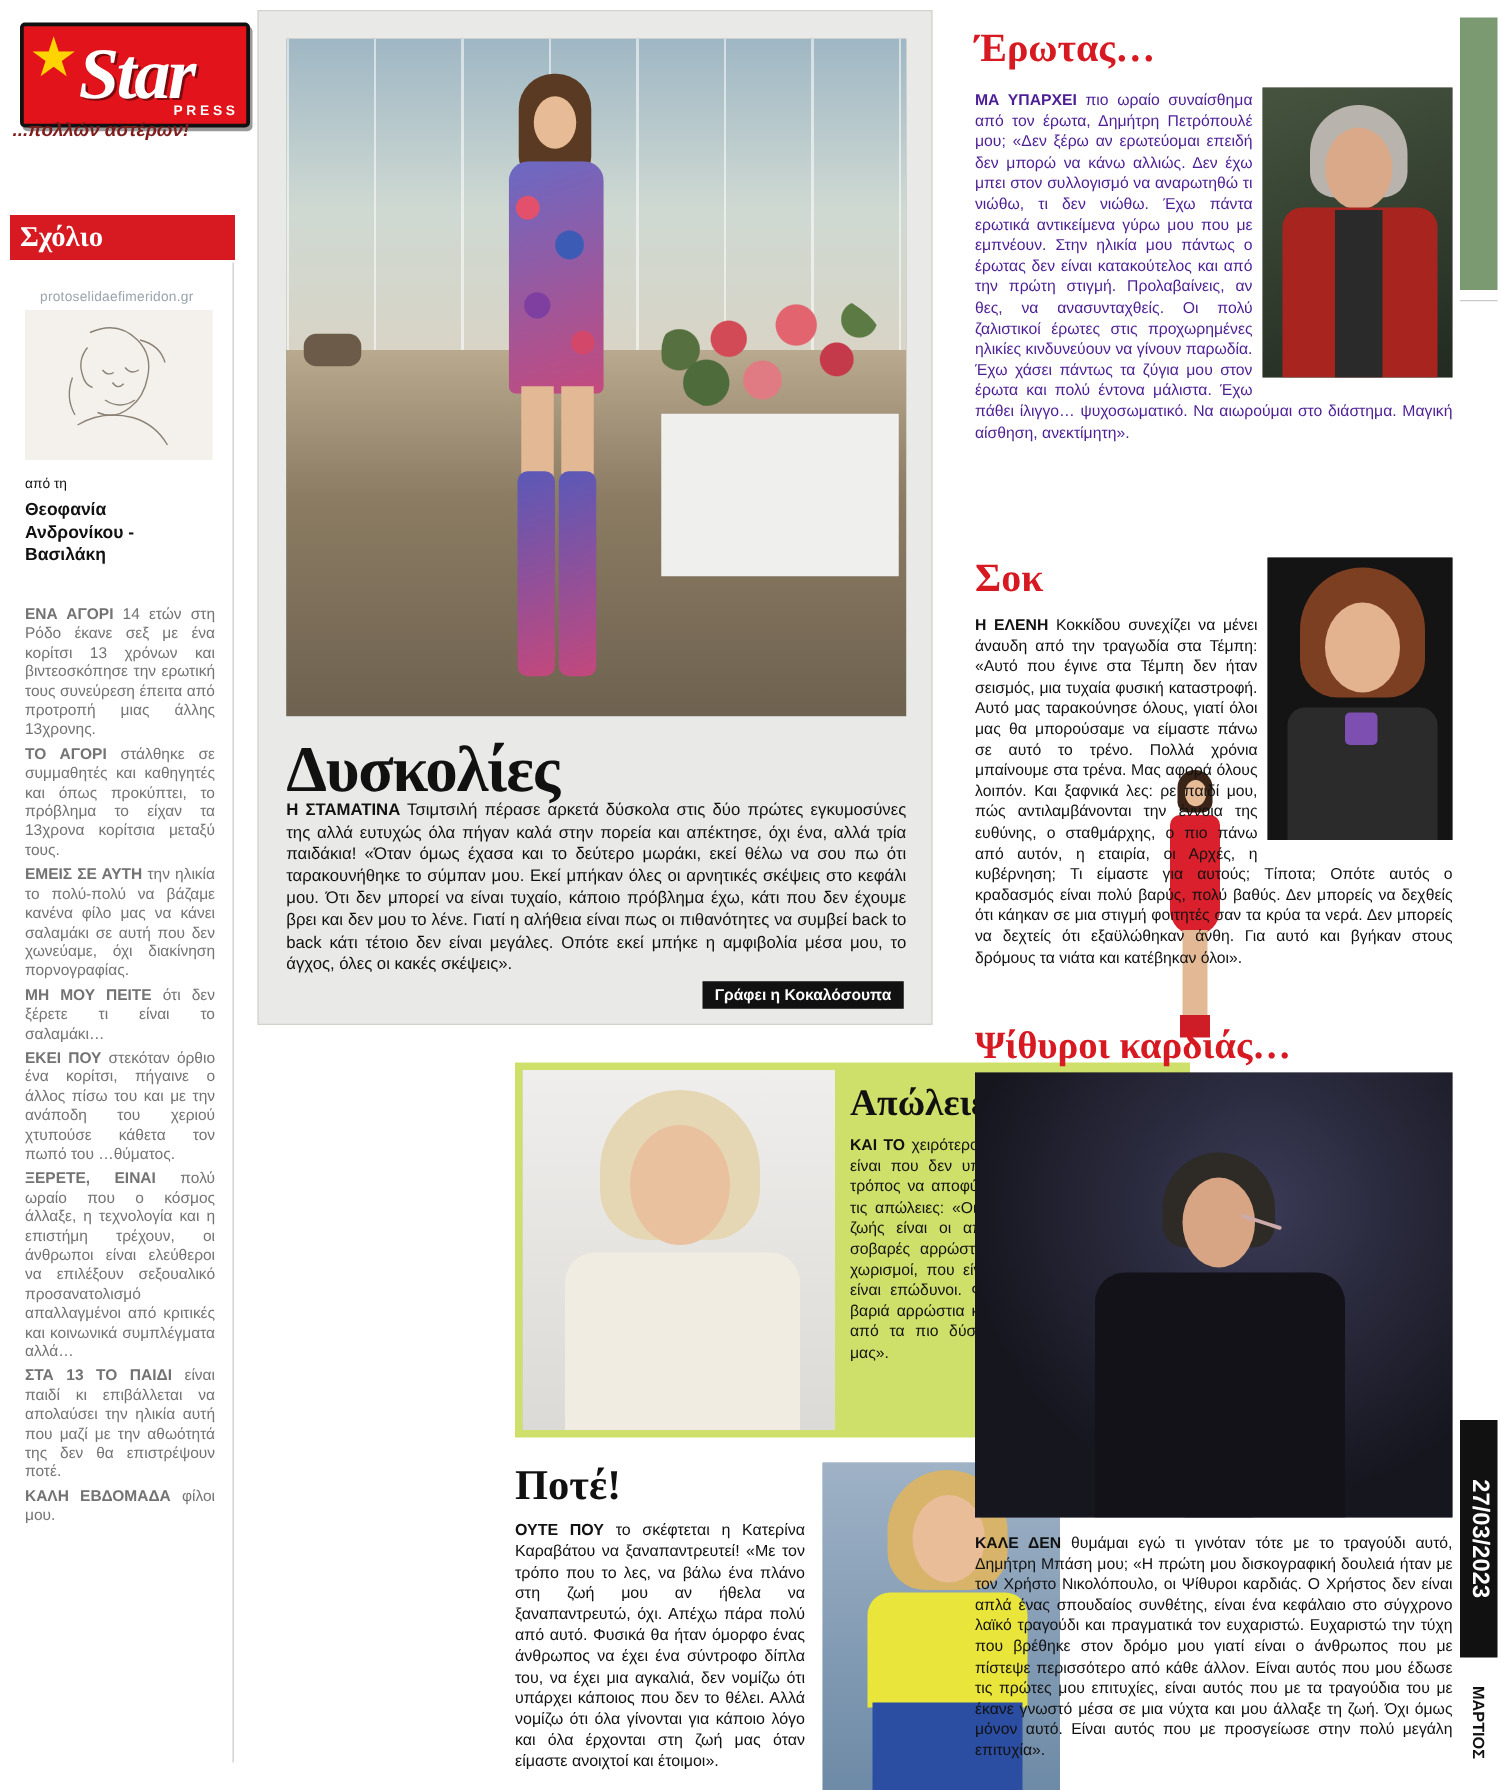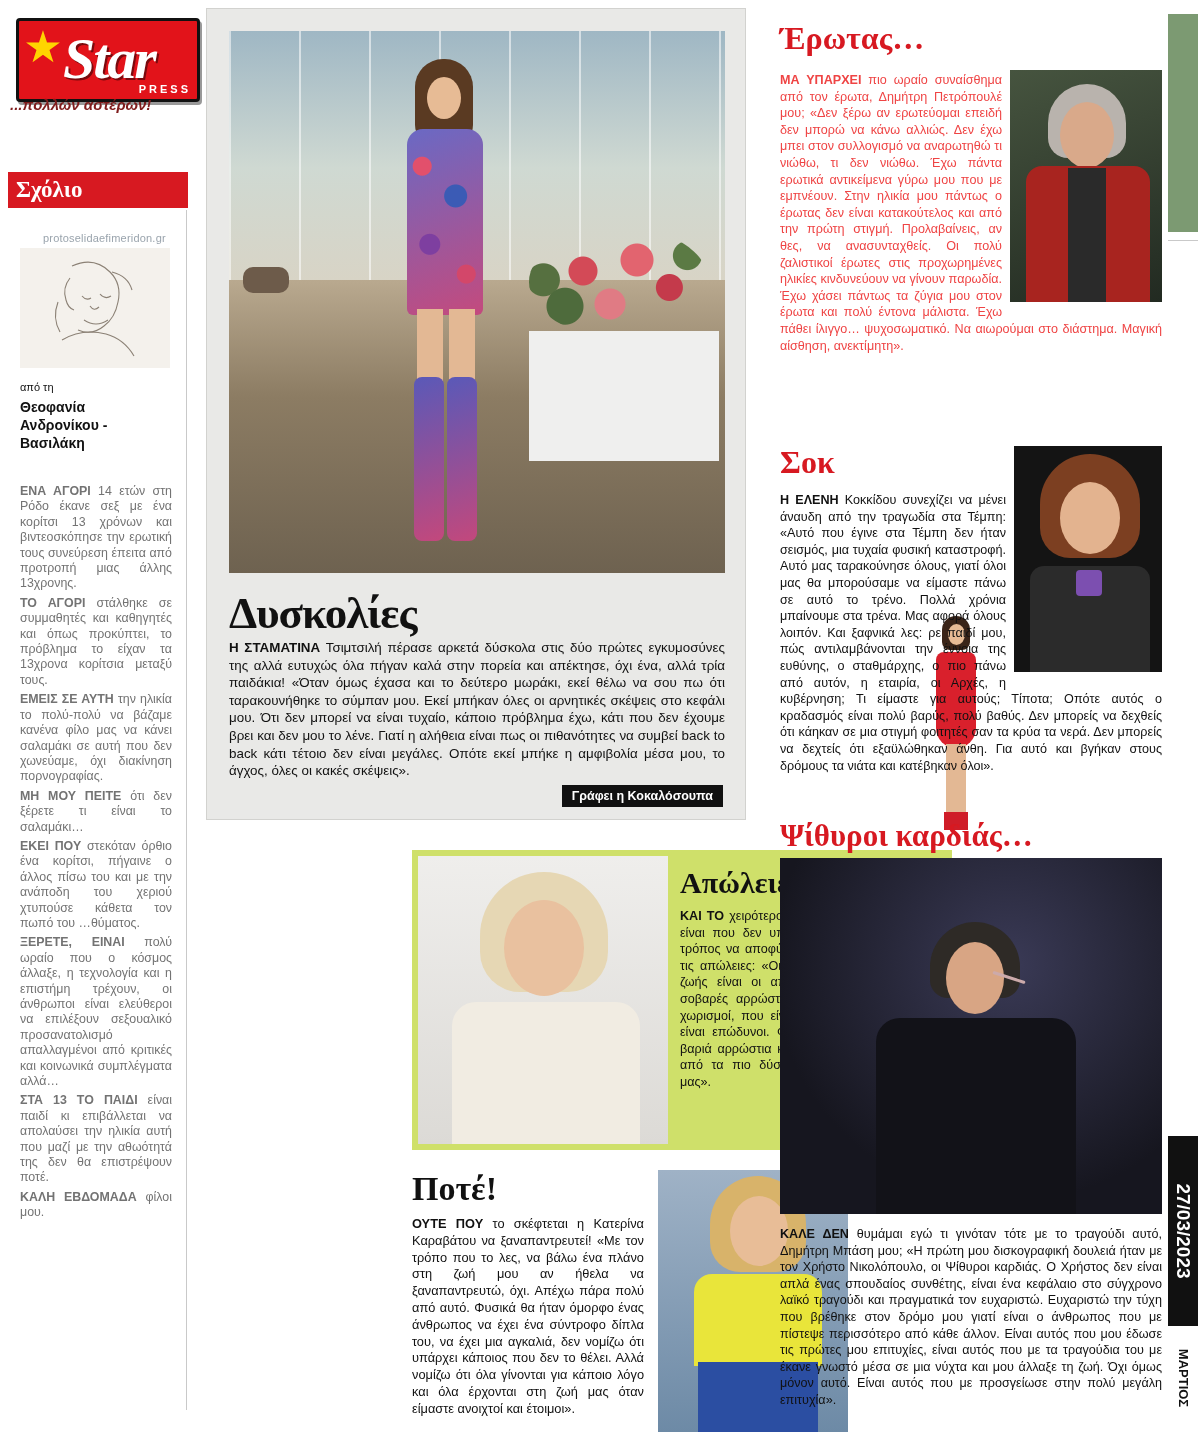--- a/index.html
+++ b/index.html
@@ -40,21 +40,21 @@
     padding:4px 6px;box-sizing:border-box;font-size:10.5px;line-height:13px;font-weight:bold;
   }
   .scholio{
     position:absolute;left:8px;top:172px;width:180px;height:36px;background:#d71921;
   }
   .scholio span{
     position:absolute;left:8px;top:5px;color:#fff;font-size:23px;font-weight:bold;
     font-family:"Liberation Serif",serif;
   }
   .watermark{
-    position:absolute;left:15px;top:232px;font-size:11px;color:#9aa4ad;letter-spacing:.2px;padding-left:28px;
+    position:absolute;left:4px;top:232px;font-size:11px;color:#9aa4ad;letter-spacing:.2px;padding-left:28px;
   }
   .sketch{
     position:absolute;left:20px;top:248px;width:150px;height:120px;
     background:#f4f1ec;
   }
   .sketch svg{display:block;}
   .byline{
     position:absolute;left:20px;top:378px;width:156px;font-size:14px;line-height:18px;
     font-weight:bold;color:#111;
   }
@@ -103,21 +103,21 @@
        radial-gradient(circle at 78% 78%,#d3476a 0 9px,transparent 10px),
        linear-gradient(160deg,#6a69c4,#c44a7d);}
   .mainphoto .legL,.mainphoto .legR{position:absolute;top:250px;width:26px;height:86px;background:#e3b894;}
   .mainphoto .legL{left:38px;} .mainphoto .legR{left:70px;}
   .mainphoto .bootL,.mainphoto .bootR{position:absolute;top:318px;width:30px;height:164px;border-radius:8px;
      background:linear-gradient(160deg,#5a59b8,#c3487c);}
   .mainphoto .bootL{left:35px;} .mainphoto .bootR{left:68px;}
   .mainphoto .dog{position:absolute;left:14px;top:236px;width:46px;height:26px;background:#6d5b4a;border-radius:10px;}
 
   .headline{
-    position:absolute;left:22px;top:578px;font-size:45px;font-weight:bold;
+    position:absolute;left:22px;top:578px;font-size:52px;font-weight:bold;
     font-family:"Liberation Serif",serif;color:#111;letter-spacing:-1px;
   }
   .maintext{
     position:absolute;left:22px;top:630px;width:496px;font-size:13.4px;line-height:17.6px;
     text-align:justify;color:#111;
   }
   .maintext b{font-weight:bold;}
   .credit{
     position:absolute;right:22px;bottom:12px;background:#111;color:#fff;
     font-size:12.5px;font-weight:bold;padding:4px 10px;
@@ -175,21 +175,21 @@
   .r-photo1{
     position:absolute;right:0;top:62px;width:152px;height:232px;overflow:hidden;background:#3e4b3b;
   }
   .r-photo1 .bg{position:absolute;inset:0;background:linear-gradient(160deg,#46543f,#222a21);}
   .r-photo1 .hair{position:absolute;left:38px;top:14px;width:78px;height:74px;background:#b9b3ad;border-radius:39px 39px 20px 20px;}
   .r-photo1 .face{position:absolute;left:50px;top:32px;width:54px;height:66px;background:#d9a98a;border-radius:27px/33px;}
   .r-photo1 .jacket{position:absolute;left:16px;top:96px;width:124px;height:136px;background:#a8241f;border-radius:16px 16px 0 0;}
   .r-photo1 .shirt{position:absolute;left:58px;top:98px;width:38px;height:134px;background:#2a2a2a;}
   .erotas-text{
     position:absolute;left:0;top:64px;width:382px;font-size:12.6px;line-height:16.6px;
-    text-align:justify;color:#ef4444;
+    text-align:justify;color:#4c1d95;
   }
   .erotas-text b{font-weight:bold;}
   .erotas-text .wrapper{float:right;width:160px;height:236px;shape-outside:inset(0);}
 
   #sok-title{position:absolute;left:0;top:436px;font-size:32px;}
   .r-photo2{
     position:absolute;right:0;top:438px;width:148px;height:226px;overflow:hidden;background:#171717;
   }
   .r-photo2 .bg{position:absolute;inset:0;background:#141414;}
   .r-photo2 .hair{position:absolute;left:26px;top:8px;width:100px;height:104px;background:#7c3f21;border-radius:50px 50px 30px 30px;}

